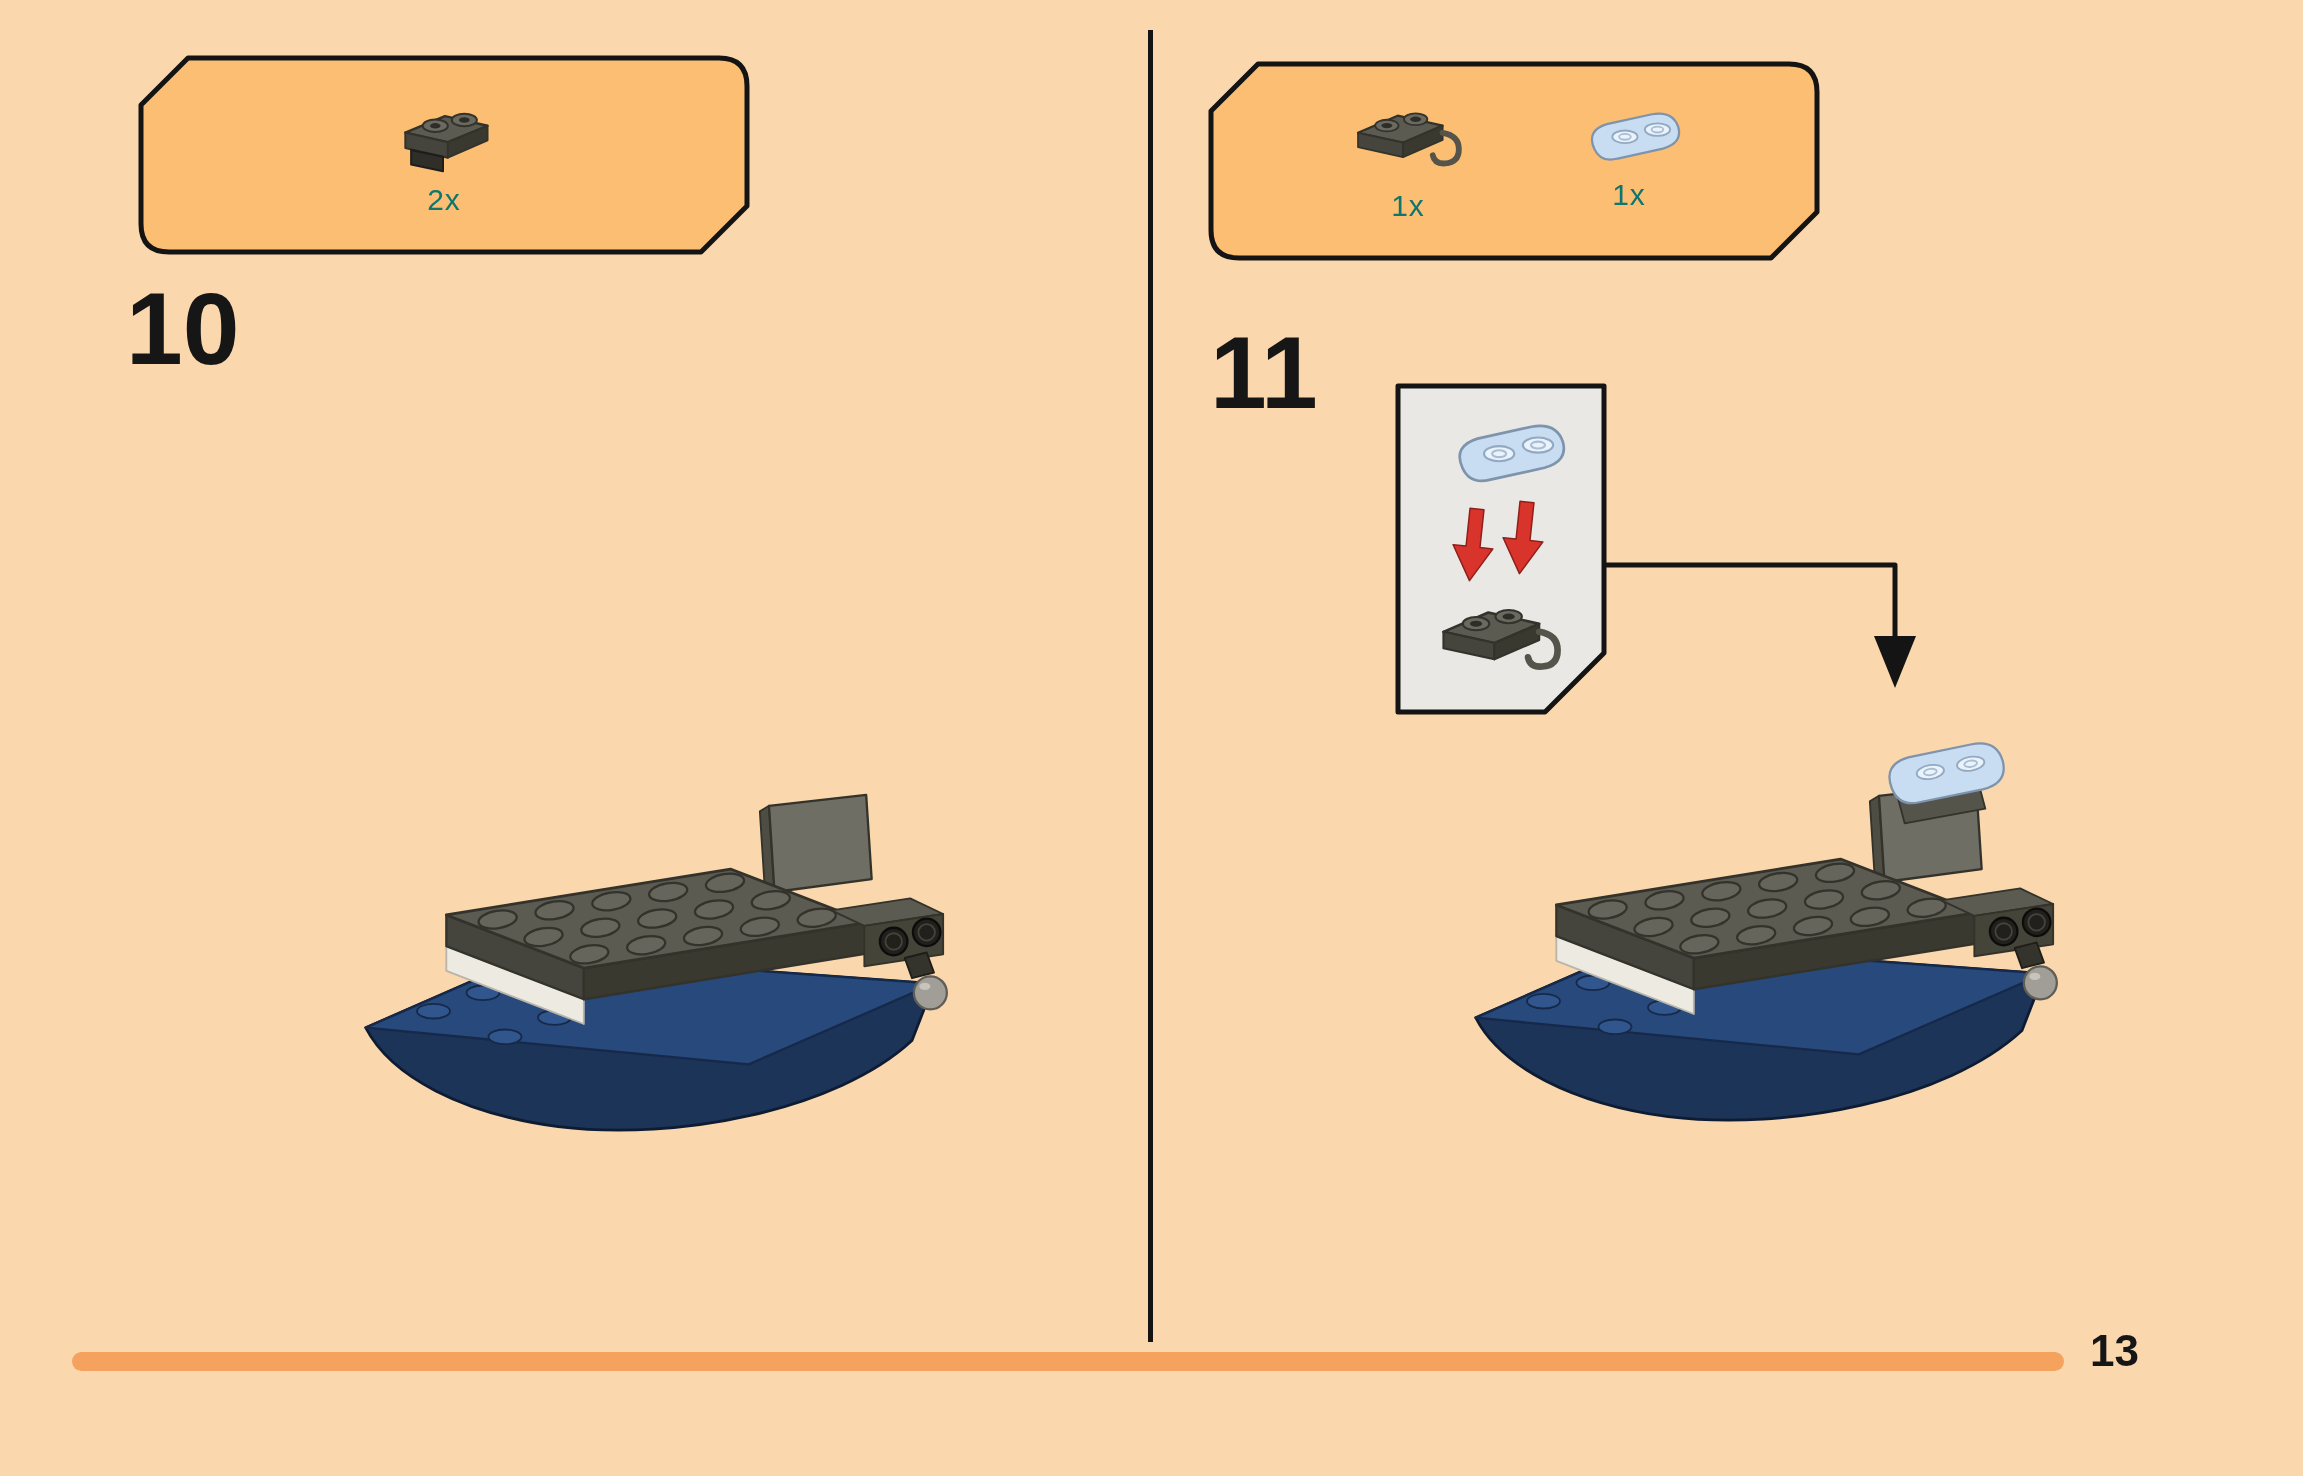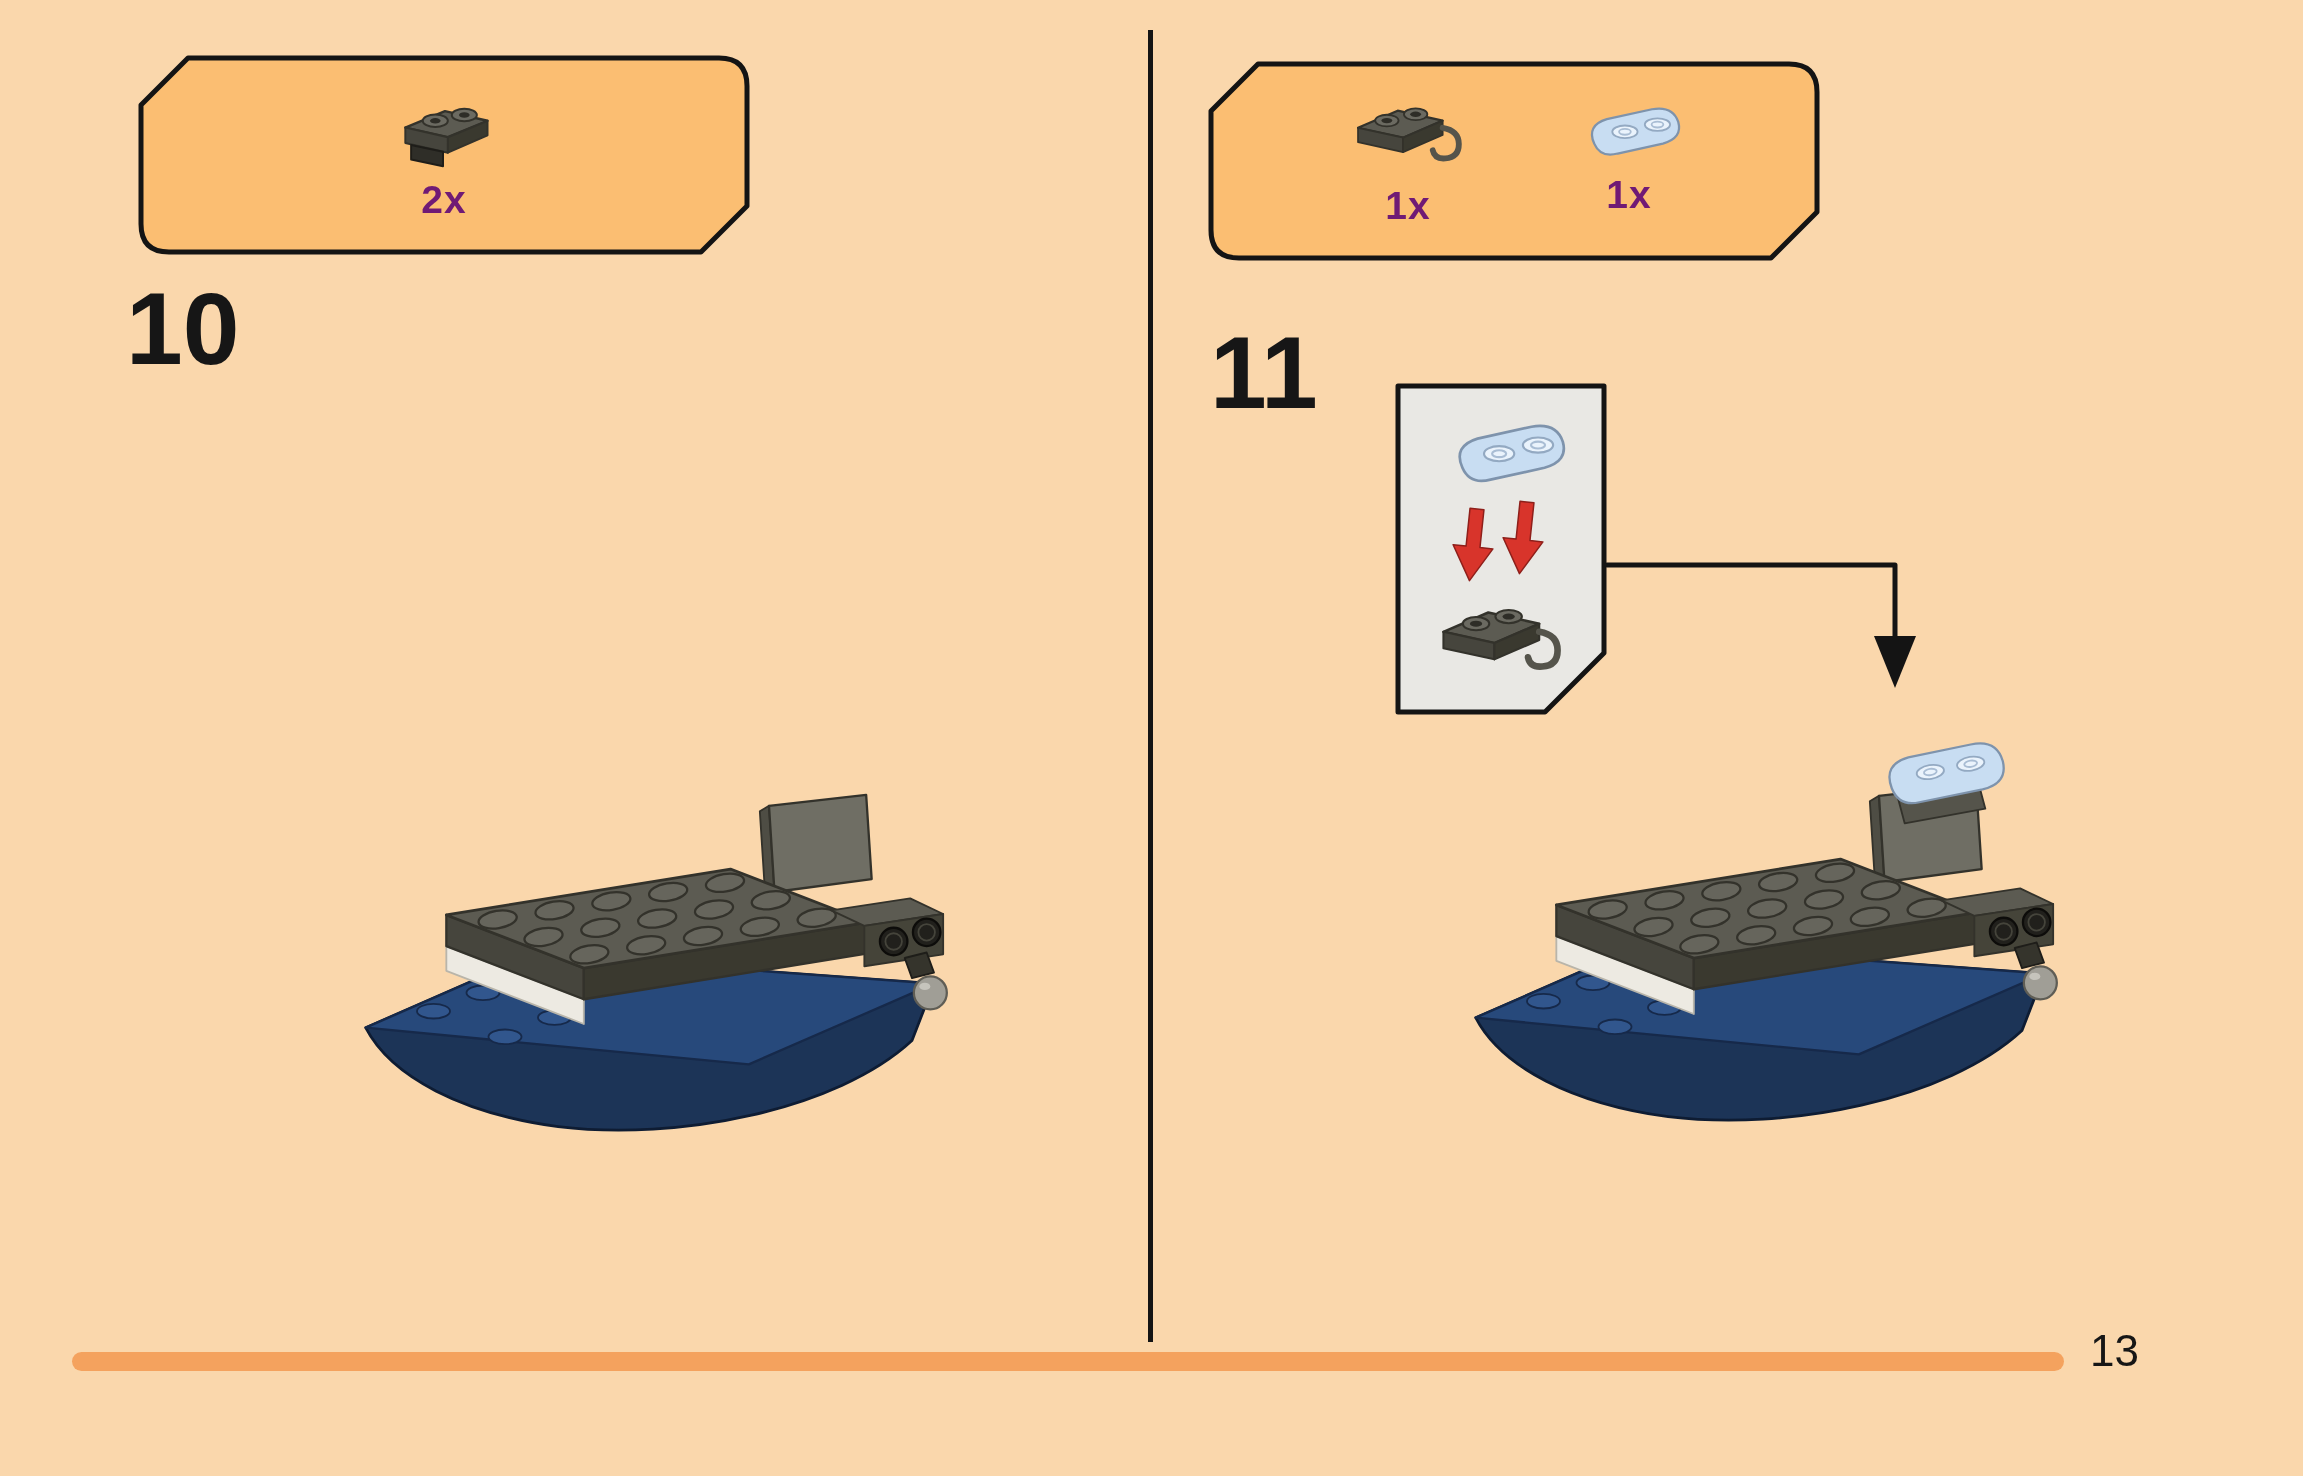--- a/index.html
+++ b/index.html
@@ -20,21 +20,21 @@
   }
 
   .parts-box { position:absolute; width:612px; height:200px; }
   .parts-box .box-bg { position:absolute; left:0; top:0; }
   .parts-row {
     position:absolute; inset:0;
     display:flex; align-items:center; justify-content:center;
     gap:90px; padding-bottom:4px;
   }
   .part-group { display:flex; flex-direction:column; align-items:center; gap:4px; }
-  .count-label { font-size:39px; font-weight:700; color:#701a75; letter-spacing:1px; }
+  .count-label { font-size:30px; font-weight:400; color:#0f766e; letter-spacing:1px; }
 
   .box-left  { left:138px; top:55px; }
   .box-right { left:1208px; top:61px; }
 
   .step-number {
     position:absolute; font-size:102px; font-weight:700; color:#161616; line-height:1;
   }
   .num-left  { left:126px;  top:278px; }
   .num-right { left:1210px; top:278px;margin-top:44px; }
 
@@ -46,21 +46,21 @@
 
   .connector { position:absolute; left:1600px; top:540px; }
 
   .footer-bar {
     position:absolute; left:72px; top:1352px;
     width:1992px; height:19px; border-radius:12px;
     background:#F4A25E;
   }
   .page-number {
     position:absolute; left:2090px; top:1326px;
-    font-size:44px; font-weight:400; color:#161616;
+    font-size:44px; font-weight:700; color:#161616;
   }
 </style>
 </head>
 <body>
 
 <svg width="0" height="0" style="position:absolute" aria-hidden="true">
   <defs>
 
     <symbol id="sym-bracket" viewBox="0 0 130 92">
       <polygon points="25,44 66,27 110,37 69,54" fill="#5C5B52" stroke="#33322B" stroke-width="2.5"></polygon>

